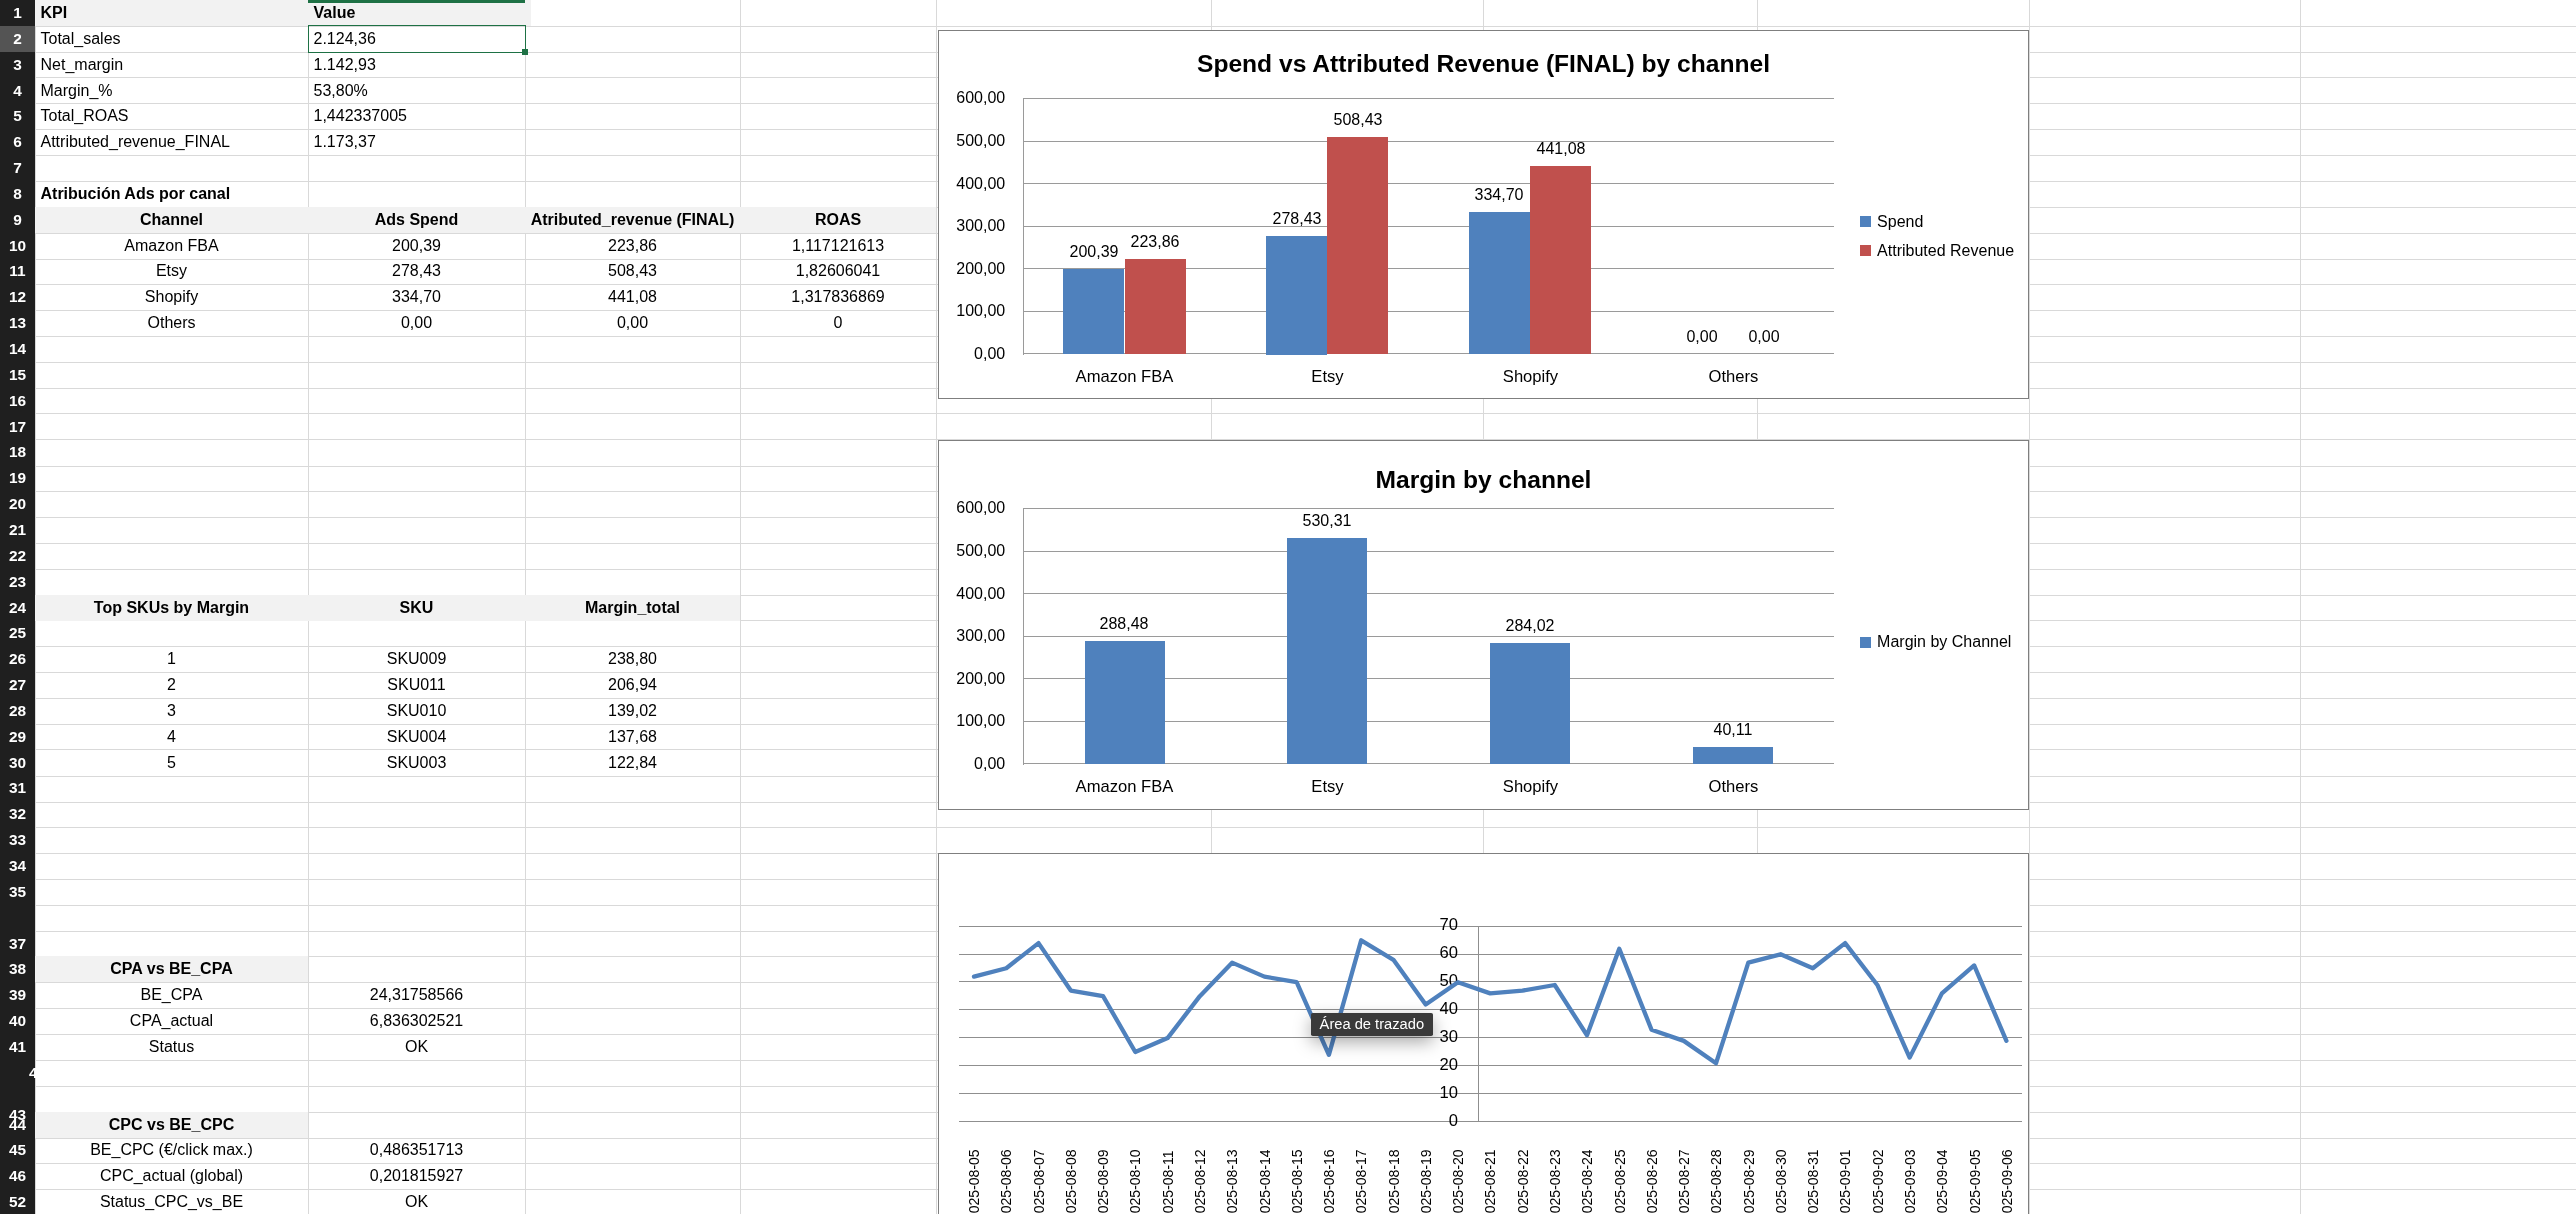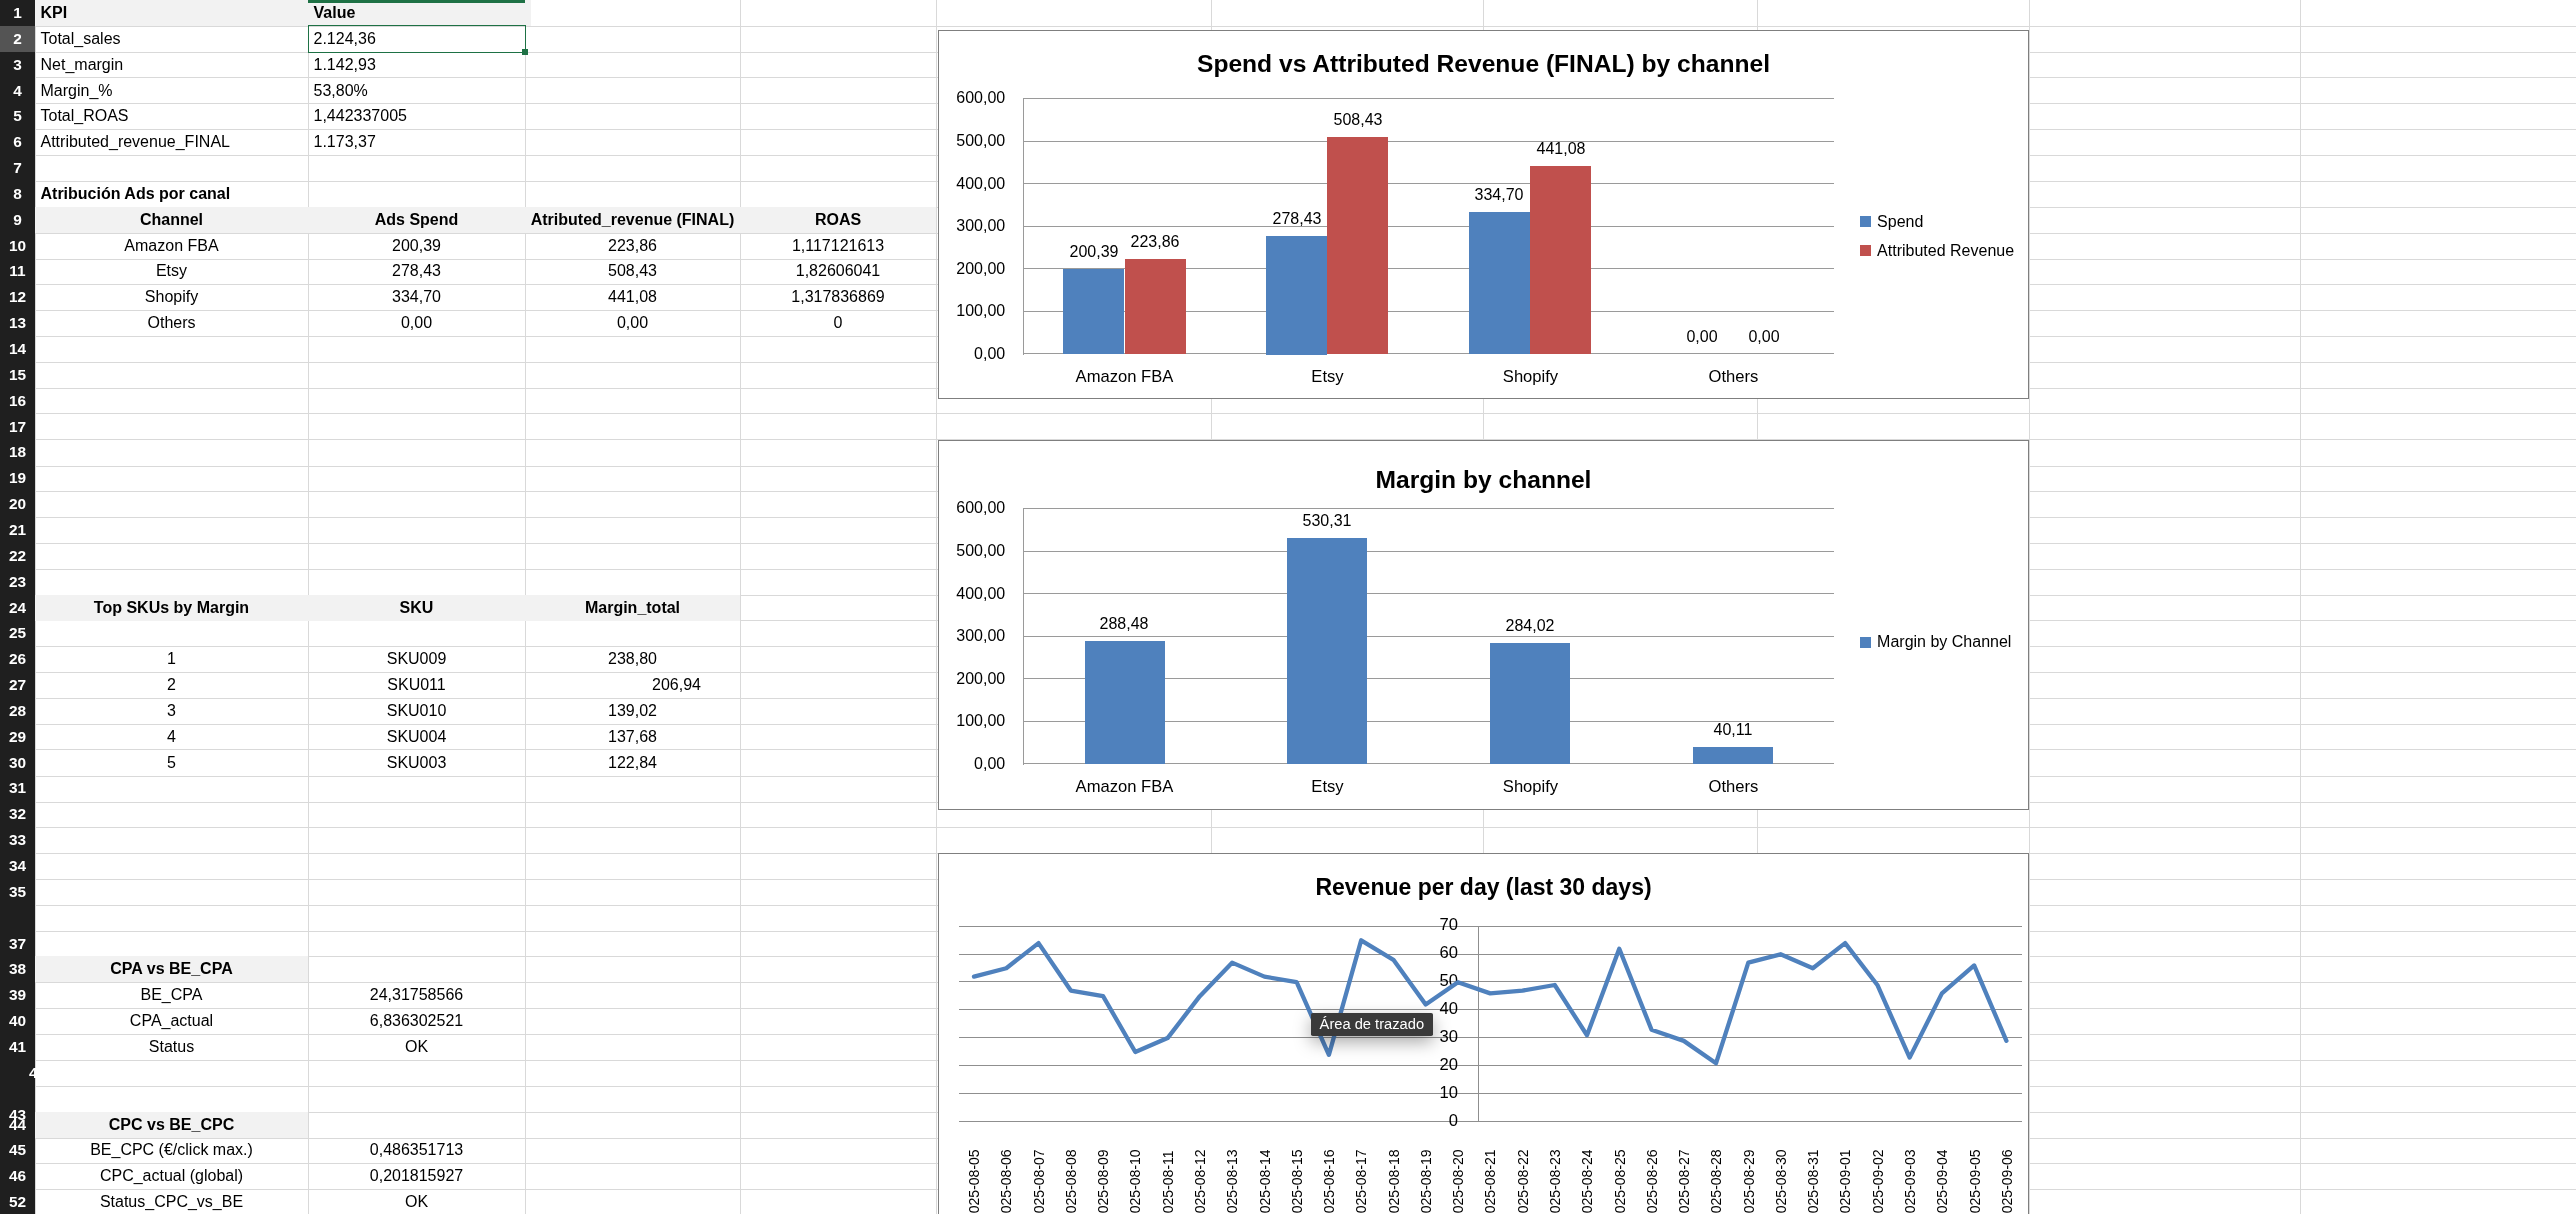--- a/index.html
+++ b/index.html
@@ -184,21 +184,21 @@
       <div class="cell c" style="left: 525px; top: 310px; width: 215px; height: 26px; line-height: 26px;">0,00</div>
       <div class="cell c" style="left: 740px; top: 310px; width: 196px; height: 26px; line-height: 26px;">0</div>
       <div class="cell c b hdr" style="left: 35px; top: 595px; width: 273px; height: 26px; line-height: 26px;">Top SKUs by Margin</div>
       <div class="cell c b hdr" style="left: 308px; top: 595px; width: 217px; height: 26px; line-height: 26px;">SKU</div>
       <div class="cell c b hdr" style="left: 525px; top: 595px; width: 215px; height: 26px; line-height: 26px;">Margin_total</div>
       <div class="cell c" style="left: 35px; top: 646px; width: 273px; height: 26px; line-height: 26px;">1</div>
       <div class="cell c" style="left: 308px; top: 646px; width: 217px; height: 26px; line-height: 26px;">SKU009</div>
       <div class="cell c" style="left: 525px; top: 646px; width: 215px; height: 26px; line-height: 26px;">238,80</div>
       <div class="cell c" style="left: 35px; top: 672px; width: 273px; height: 26px; line-height: 26px;">2</div>
       <div class="cell c" style="left: 308px; top: 672px; width: 217px; height: 26px; line-height: 26px;">SKU011</div>
-      <div class="cell c" style="left: 525px; top: 672px; width: 215px; height: 26px; line-height: 26px; margin-left: 44px;">206,94</div>
+      <div class="cell c" style="left: 525px; top: 672px; width: 215px; height: 26px; line-height: 26px;">206,94</div>
       <div class="cell c" style="left: 35px; top: 698px; width: 273px; height: 26px; line-height: 26px;">3</div>
       <div class="cell c" style="left: 308px; top: 698px; width: 217px; height: 26px; line-height: 26px;">SKU010</div>
       <div class="cell c" style="left: 525px; top: 698px; width: 215px; height: 26px; line-height: 26px;">139,02</div>
       <div class="cell c" style="left: 35px; top: 724px; width: 273px; height: 26px; line-height: 26px;">4</div>
       <div class="cell c" style="left: 308px; top: 724px; width: 217px; height: 26px; line-height: 26px;">SKU004</div>
       <div class="cell c" style="left: 525px; top: 724px; width: 215px; height: 26px; line-height: 26px;">137,68</div>
       <div class="cell c" style="left: 35px; top: 750px; width: 273px; height: 26px; line-height: 26px;">5</div>
       <div class="cell c" style="left: 308px; top: 750px; width: 217px; height: 26px; line-height: 26px;">SKU003</div>
       <div class="cell c" style="left: 525px; top: 750px; width: 215px; height: 26px; line-height: 26px;">122,84</div>
       <div class="cell c b hdr" style="left: 35px; top: 956px; width: 273px; height: 26px; line-height: 26px;">CPA vs BE_CPA</div>
@@ -299,21 +299,20 @@
         <div class="bar" style="left: 754px; top: 306px; width: 80px; height: 17px; background: rgb(79, 129, 189);"></div>
         <div class="dlabel" style="left: 745px; top: 280px; width: 98px;">40,11</div>
       </div>
     <div class="legend" style="left:921px;top:192px;">
       <div class="sw" style="background:#4F81BD"></div>
       <span>Margin by Channel</span>
     </div>
   </div>
 
   <div class="chart" id="c2" style="border-bottom: none; left: 938px; top: 853px; width: 1091px; height: 362px;">
-    <div class="ctitle" style="top:19.7px;font-size:23px;">Revenue per day (last 30 days)</div>
     <div class="layer">
         <div class="grid" style="left: 19.7px; top: 267px; width: 1063px; background: rgb(143, 143, 143);"></div>
         <div class="ytick" style="left: 451px; top: 258px; font-size: 16.6px;">0</div>
         <div class="grid" style="left: 19.7px; top: 239px; width: 1063px; background: rgb(143, 143, 143);"></div>
         <div class="ytick" style="left: 451px; top: 230px; font-size: 16.6px;">10</div>
         <div class="grid" style="left: 19.7px; top: 211px; width: 1063px; background: rgb(143, 143, 143);"></div>
         <div class="ytick" style="left: 451px; top: 202px; font-size: 16.6px;">20</div>
         <div class="grid" style="left: 19.7px; top: 183px; width: 1063px; background: rgb(143, 143, 143);"></div>
         <div class="ytick" style="left: 451px; top: 174px; font-size: 16.6px;">30</div>
         <div class="grid" style="left: 19.7px; top: 155px; width: 1063px; background: rgb(143, 143, 143);"></div>

